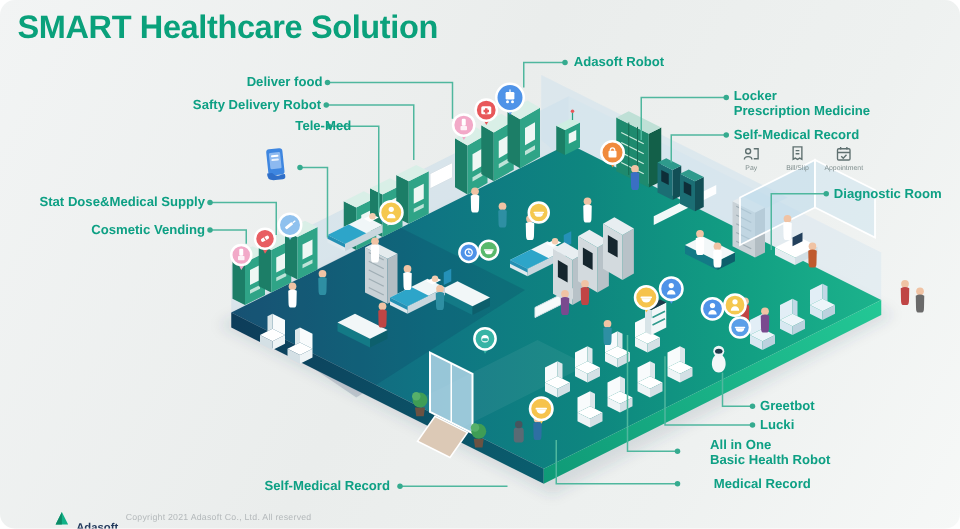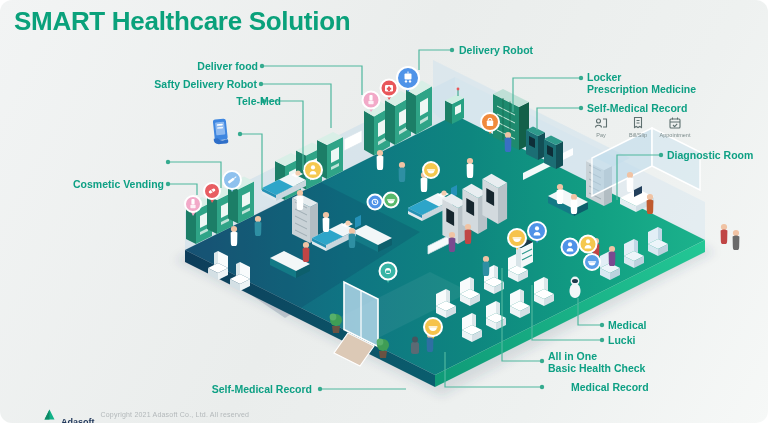--- a/index.html
+++ b/index.html
@@ -420,24 +420,25 @@
   <div class="lbl right-align" style="right:510px;top:60px">Deliver food</div>
   <div class="lbl right-align" style="right:511px;top:78px">Safty Delivery Robot</div>
   <div class="lbl right-align" style="right:487px;top:95px">Tele-Med</div>
   <svg class="phone-icon" width="19" height="27" viewBox="0 0 19 27">
     <rect x="3" y="1" width="13" height="21" rx="2.5" fill="#3e86e0"></rect>
     <rect x="5" y="4" width="9" height="13" rx="1" fill="#8db9f0"></rect>
     <rect x="6.5" y="6" width="6" height="1.6" rx="0.8" fill="#ffffff"></rect>
     <rect x="6.5" y="9" width="6" height="1.6" rx="0.8" fill="#ffffff" opacity="0.8"></rect>
     <path d="M2,20 Q1,26 8,26 L14,26 Q17,26 16,22 L14,22 Q9,24 6,20 Z" fill="#2f6fc9"></path>
   </svg>
+  <div class="lbl right-align" style="right:604px;top:156px">Stat Dose&amp;Medical Supply</div>
   <div class="lbl right-align" style="right:604px;top:178px">Cosmetic Vending</div>
   <div class="lbl right-align" style="right:456px;top:383px">Self-Medical Record</div>
 
-  <div class="lbl" style="left:459px;top:44px">Delivery Robot</div>
+  <div class="lbl" style="left:459px;top:44px">Adasoft Robot</div>
   <div class="lbl" style="left:587px;top:71px">
     <span>Locker</span>
     <span>Prescription Medicine</span>
   </div>
   <div class="lbl" style="left:587px;top:102px">Self-Medical Record</div>
 
   <div class="mini-icons" style="left:587px;top:116px">
     <div class="mini">
       <svg viewBox="0 0 14 14" fill="none" stroke="#5f7070" stroke-width="1.1">
         <circle cx="4.5" cy="5" r="2"></circle>
@@ -460,25 +461,25 @@
           <line x1="2" y1="6" x2="12" y2="6"></line>
           <line x1="4.5" y1="1.5" x2="4.5" y2="3.5"></line>
           <line x1="9.5" y1="1.5" x2="9.5" y2="3.5"></line>
           <path d="M5,9 l1.6,1.6 2.6,-2.8"></path>
       </svg>
       <span class="cap">Appointment</span>
     </div>
   </div>
 
   <div class="lbl" style="left:667px;top:149px">Diagnostic Room</div>
-  <div class="lbl" style="left:608px;top:319px">Medical</div>
+  <div class="lbl" style="left:608px;top:319px">Greetbot</div>
   <div class="lbl" style="left:608px;top:334px">Lucki</div>
-  <div class="lbl" style="left:548px;top:350px">
+  <div class="lbl" style="left:568px;top:350px">
     <span>All in One</span>
-    <span>Basic Health Check</span>
+    <span>Basic Health Robot</span>
   </div>
   <div class="lbl" style="left:571px;top:381px">Medical Record</div>
 
   <div class="footer">
     <svg width="11" height="11" viewBox="0 0 11 11">
       <polygon points="5.5,0.5 10.5,10.5 0.5,10.5" fill="#12b288"></polygon>
       <polygon points="5.5,0.5 5.5,10.5 0.5,10.5" fill="#0c8a66"></polygon>
     </svg>
     <span class="brand">Adasoft</span>
     <span class="copy">Copyright 2021 Adasoft Co., Ltd. All reserved</span>

